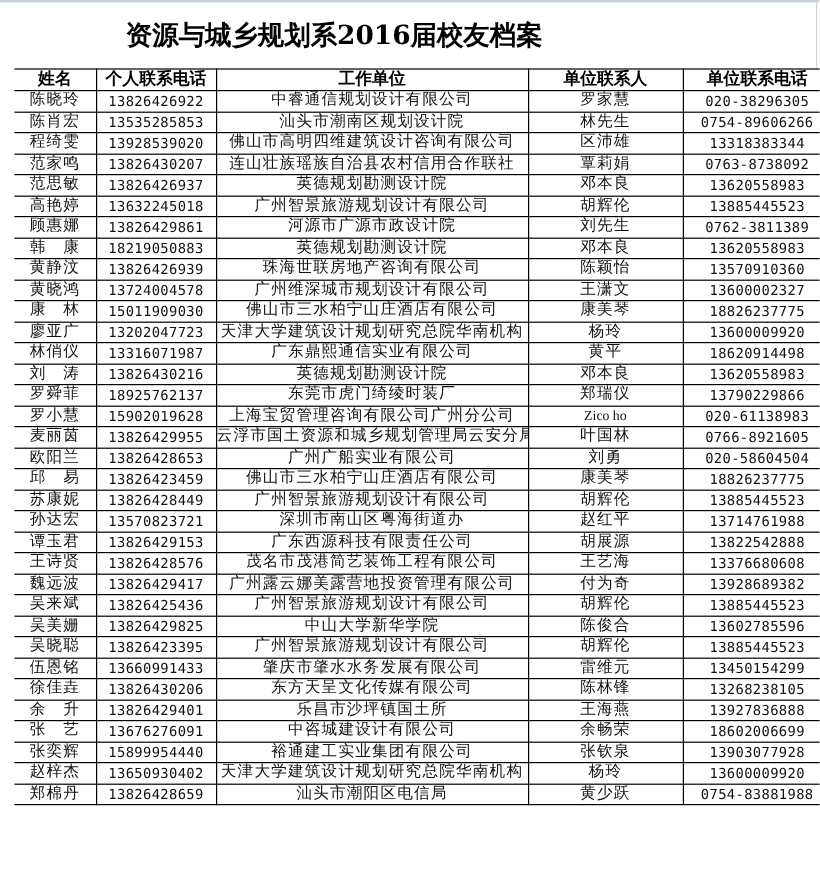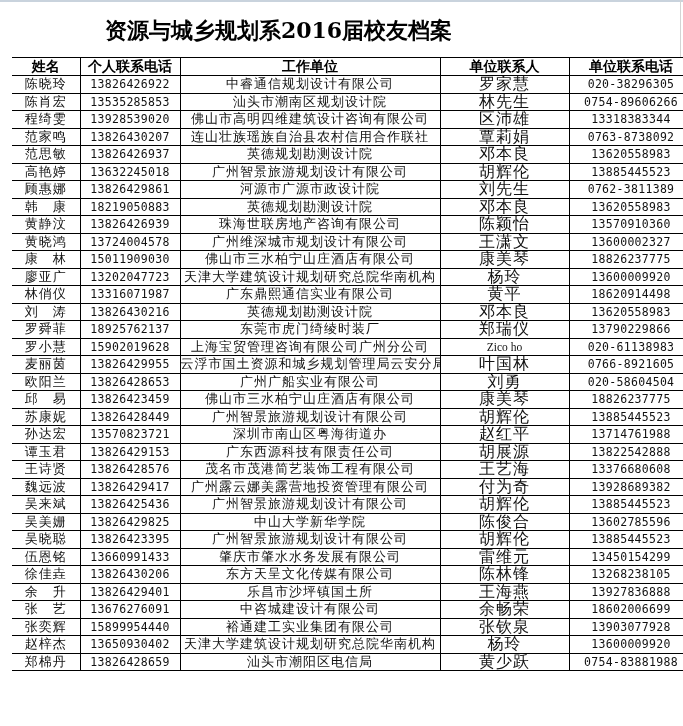--- a/index.html
+++ b/index.html
@@ -12,21 +12,21 @@
   table.sheet col.c1 { width: 100px; }
   table.sheet col.c2 { width: 260px; }
   table.sheet col.c3 { width: 129px; }
   table.sheet col.c4 { width: 124px; }
   table.sheet th, table.sheet td { border: 1px solid #000; padding: 0; text-align: center; white-space: nowrap; overflow: hidden; }
   table.sheet th { height: 17px; font-family: "DejaVu Serif", serif; font-weight: bold; font-size: 14px; line-height: 17px; color: #000; }
   table.sheet td { height: 16.5px; font-size: 12px; line-height: 16px; color: #111; }
   table.sheet td.name { font-size: 13px; letter-spacing: 1px; }
   table.sheet td.num { font-family: "DejaVu Sans Mono", monospace; font-size: 11.5px; letter-spacing: 0.3px; }
   table.sheet td.unit { font-size: 13px; letter-spacing: 1px; }
-  table.sheet td.contact { font-size: 16px; letter-spacing: 1px; }
+  table.sheet td.contact { font-size: 13px; letter-spacing: 1px; }
   table.sheet td.contact.latin { font-family: Liberation Serif, serif; font-size: 11.5px; letter-spacing: 0; }
   table.sheet tr:first-child th:first-child, table.sheet tr td:first-child { border-left: none; }
 </style>
 </head>
 <body>
 
 <div class="topline"></div>
 <div class="rightline"></div>
 
 <div class="title">资源与城乡规划系2016届校友档案</div>

